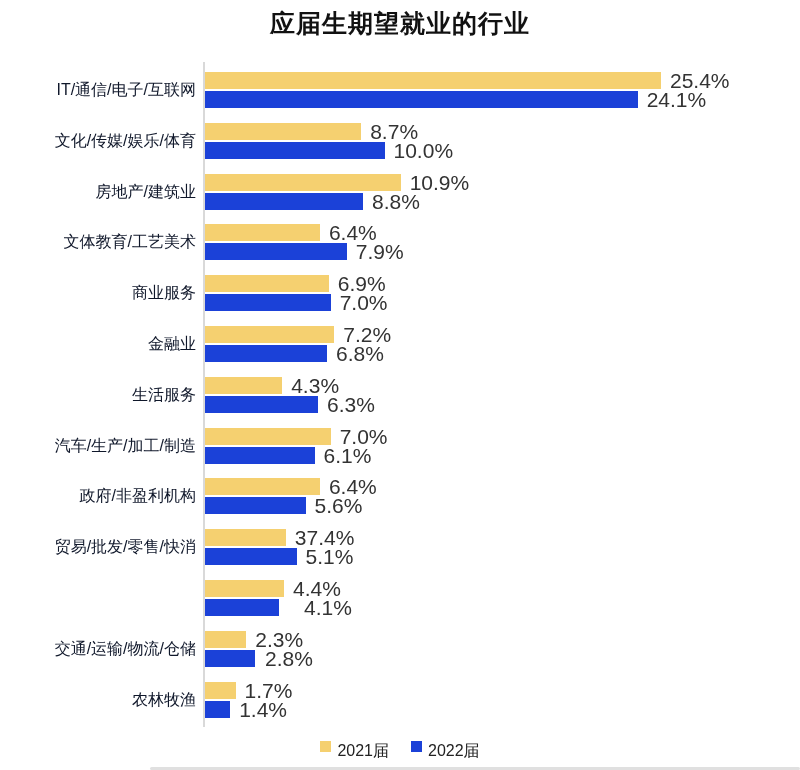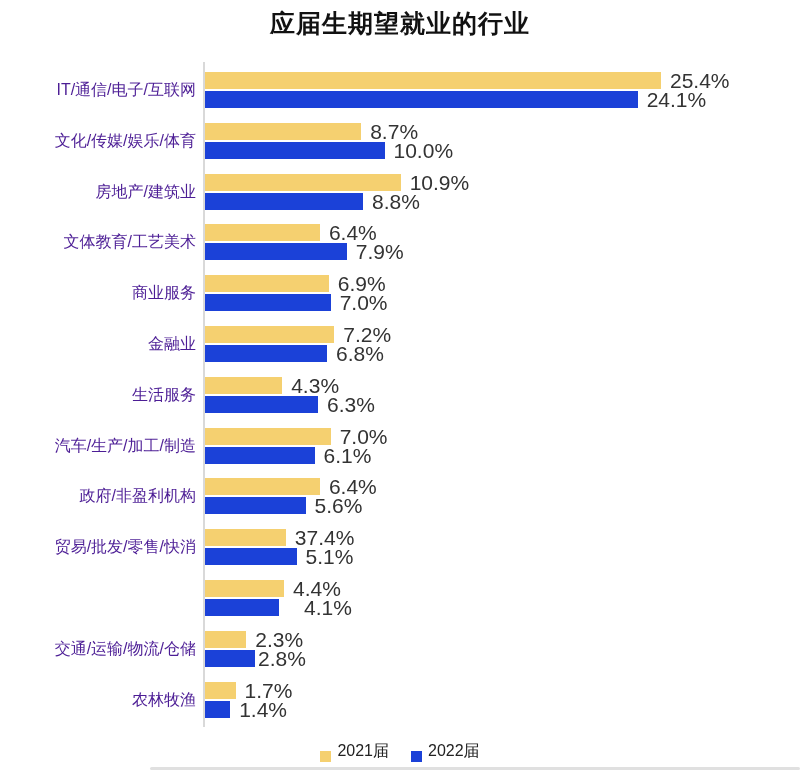--- a/index.html
+++ b/index.html
@@ -10,32 +10,32 @@
   .title{
     position:absolute;top:7px;left:0;width:100%;text-align:center;
     font-size:25px;font-weight:700;color:#111;letter-spacing:1px;
   }
   .plot{position:absolute;top:0;left:0;width:800px;height:740px;}
   .axis-line{
     position:absolute;left:203px;top:62px;width:2px;height:665px;background:#d9d9d9;
   }
   .cat-label{
     position:absolute;left:0;width:196px;height:36px;line-height:36px;
-    text-align:right;font-size:16px;font-weight:500;color:#4c1d95;white-space:nowrap;
+    text-align:right;font-size:16px;font-weight:500;color:#0f172a;white-space:nowrap;
   }
   .bar{position:absolute;height:17px;}
   .val-label{
     position:absolute;height:17px;line-height:18px;font-size:21px;color:#333;
     white-space:nowrap;
   }
   .legend{
     position:absolute;top:740px;left:0;width:100%;height:22px;
     display:flex;justify-content:center;align-items:center;gap:22px;
   }
-  .legend-item{display:flex;align-items:flex-end;gap:6px;font-size:16px;color:#222;}
+  .legend-item{display:flex;align-items:flex-start;gap:6px;font-size:16px;color:#222;}
   .swatch{width:11px;height:11px;display:inline-block;flex:0 0 auto;}
   .bottom-divider{
     position:absolute;left:150px;bottom:0;width:650px;height:3px;
     background:#d8d8d8;border-radius:2px;opacity:.8;
   }
 </style>
 </head>
 <body>
 
 <div class="page">
@@ -95,21 +95,21 @@
       <div class="bar" style="top: 548.2px; left: 205px; width: 91.5591px; background: rgb(27, 65, 216);"></div>
       <div class="val-label" style="top: 548.2px; left: 305.559px;">5.1%</div>
       <div class="bar" style="top: 580px; left: 205px; width: 78.9921px; background: rgb(245, 208, 112);"></div>
       <div class="val-label" style="top: 580px; left: 292.992px;">4.4%</div>
       <div class="bar" style="top: 599px; left: 205px; width: 73.6063px; background: rgb(27, 65, 216);"></div>
       <div class="val-label" style="top: 599px; left: 304px;">4.1%</div>
       <div class="cat-label" style="top: 630.8px;">交通/运输/物流/仓储</div>
       <div class="bar" style="top: 630.8px; left: 205px; width: 41.2913px; background: rgb(245, 208, 112);"></div>
       <div class="val-label" style="top: 630.8px; left: 255.291px;">2.3%</div>
       <div class="bar" style="top: 649.8px; left: 205px; width: 50.2677px; background: rgb(27, 65, 216);"></div>
-      <div class="val-label" style="top: 649.8px; left: 258px;">2.8%</div>
+      <div class="val-label" style="top: 649.8px; left: 265px;">2.8%</div>
       <div class="cat-label" style="top: 681.6px;">农林牧渔</div>
       <div class="bar" style="top: 681.6px; left: 205px; width: 30.5197px; background: rgb(245, 208, 112);"></div>
       <div class="val-label" style="top: 681.6px; left: 244.52px;">1.7%</div>
       <div class="bar" style="top: 700.6px; left: 205px; width: 25.1339px; background: rgb(27, 65, 216);"></div>
       <div class="val-label" style="top: 700.6px; left: 239.134px;">1.4%</div>
     </div>
 
   <div class="legend" id="legend">
 
   <div class="legend-item">

